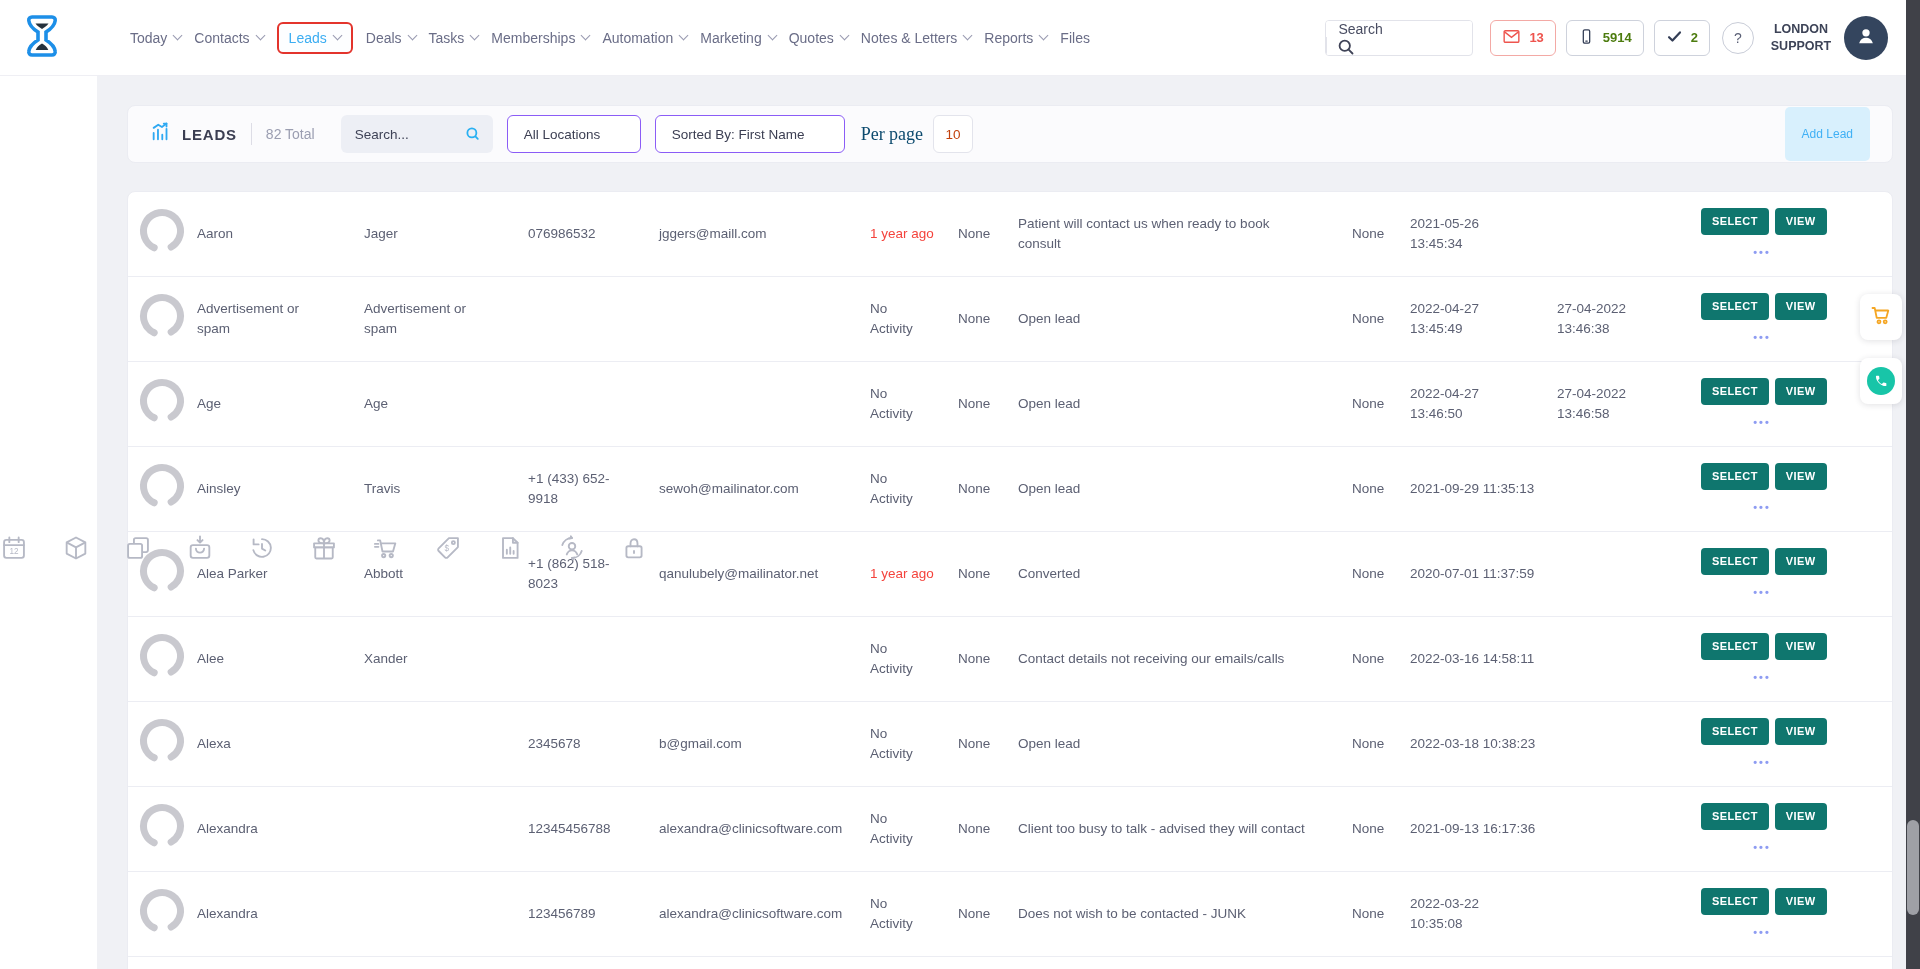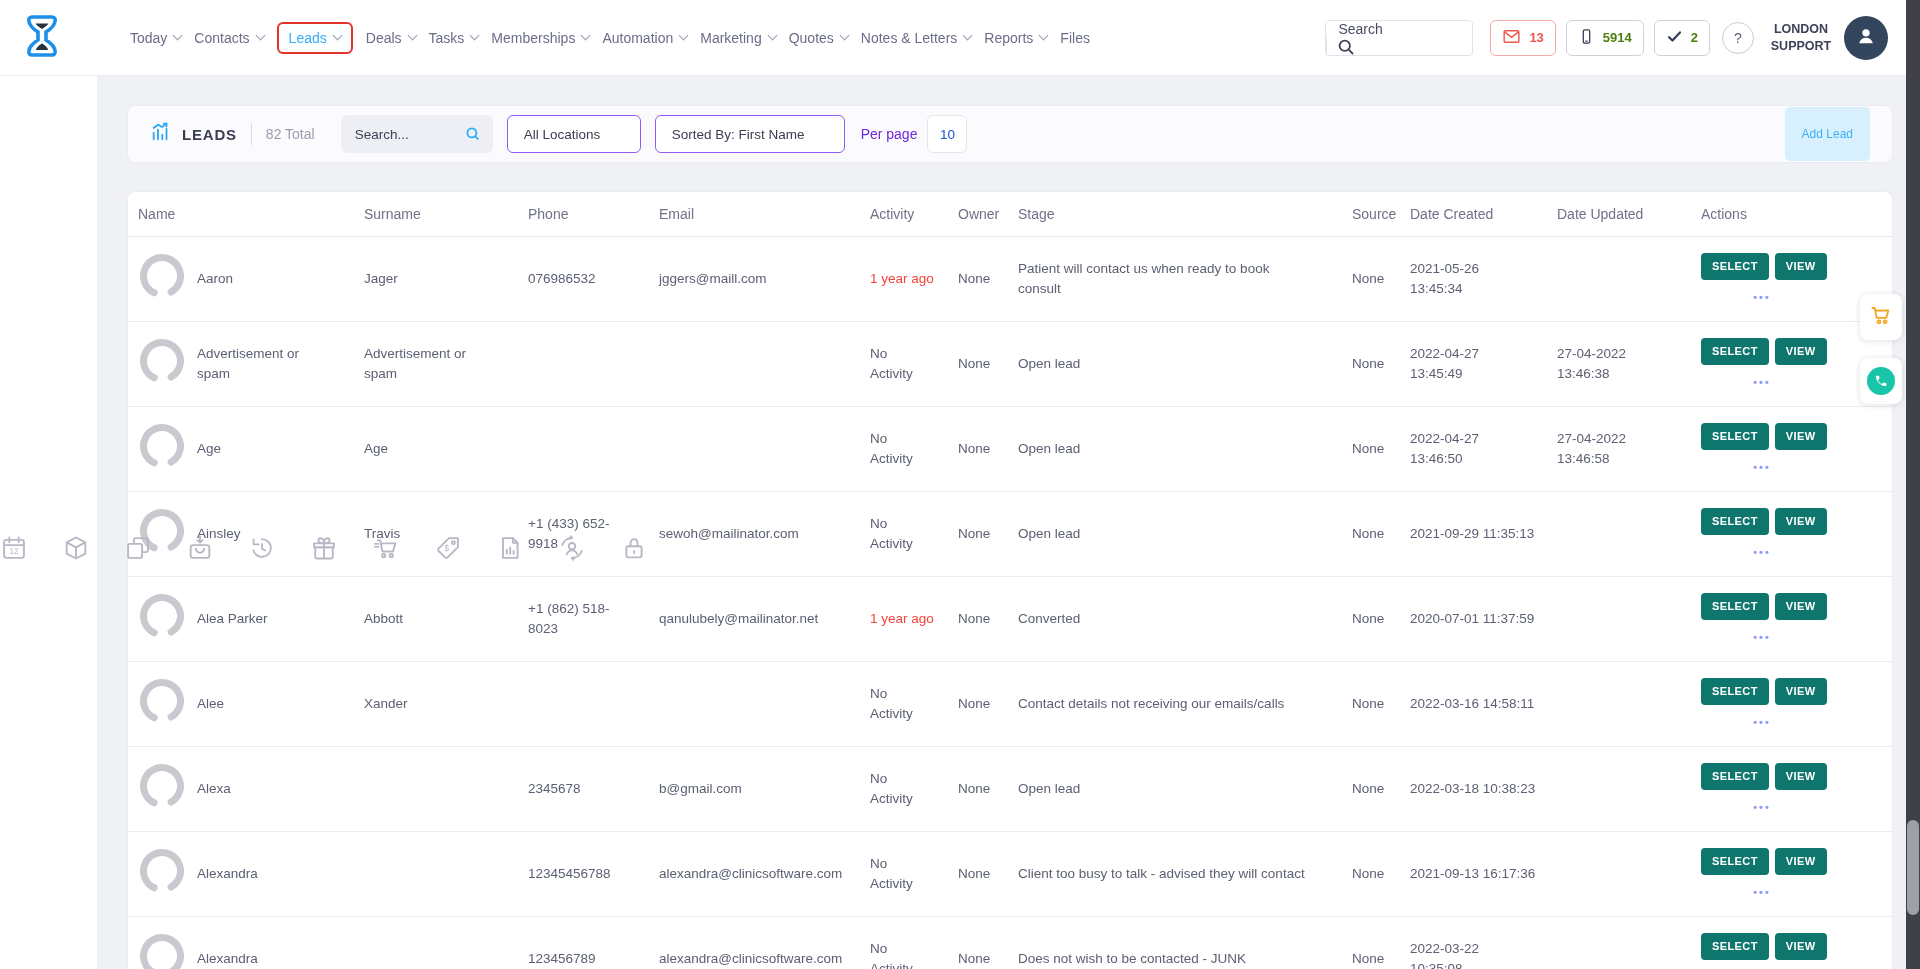--- a/index.html
+++ b/index.html
@@ -46,23 +46,23 @@
   .tb-sep { width:1px; height:22px; background:#dddde6; margin:0 14px; }
   .tb-total { color:#9b9eb1; font-size:14px; }
   .tb-search { position:relative; margin-left:26px; }
   .tb-search input { width:152px; height:38px; background:#edeff5; border:none; border-radius:6px;
     padding:0 38px 0 14px; font-size:13.5px; color:#3b3e52; font-family:inherit; outline:none; }
   .tb-search input::placeholder { color:#3f4357; opacity:1; }
   .tb-search .mag { position:absolute; right:11px; top:10px; }
   .select-box { height:38px; border:1px solid #8b5cf6; background:#fff; border-radius:6px;
     display:flex; align-items:center; padding:0 16px; font-size:13.5px; color:#3b3e52; margin-left:14px; white-space:nowrap; }
   .loc { width:134px; } .sort { width:190px; }
-  .perpage-label { margin-left:16px; font-size:14px; color:#6d28d9; }
+  .perpage-label { margin-left:16px; font-size:18px; color:#0c4a6e;font-family:Liberation Serif, serif; }
   .perpage-box { width:40px; height:38px; border:1px solid #e3e4ec; background:#fff; border-radius:6px;
-    display:flex; align-items:center; justify-content:center; font-size:13.5px; color:#1d4ed8; margin-left:10px; }
+    display:flex; align-items:center; justify-content:center; font-size:13.5px; color:#c2410c; margin-left:10px; }
   .add-lead { margin-left:auto; background:#d8f0fd; color:#3fb0f5; border:none; border-radius:5px;
     height:54px; padding:0 17px; font-size:12px; font-family:inherit; cursor:pointer; }
 
   
   .table-card { background:#fff; border:1px solid #ebecf2; border-radius:8px; margin-top:28px; min-height:790px; }
   .t-head, .t-row { display:grid;
     grid-template-columns:69px 167px 164px 131px 211px 88px 60px 334px 58px 147px 144px 1fr; align-items:center; }
   .t-head { height:45px; border-bottom:1px solid #e5e6ee; color:#6f7288; font-size:14px; }
   .t-head .h-name { grid-column:1 / 3; padding-left:10px; }
   .t-row { min-height:85px; border-bottom:1px solid #ecedf3; font-size:13.5px; color:#5c6073; }
@@ -291,33 +291,20 @@
 
     <span class="select-box loc">All Locations</span>
     <span class="select-box sort">Sorted By: First Name</span>
     <span class="perpage-label">Per page</span>
     <span class="perpage-box">10</span>
 
     <button class="add-lead">Add Lead</button>
   </div>
 
   <div class="table-card">
-    <div class="t-head" id="table-head">
-        <div class="cell h-name">Name</div>
-        <div class="cell">Surname</div>
-        <div class="cell">Phone</div>
-        <div class="cell">Email</div>
-        <div class="cell">Activity</div>
-        <div class="cell">Owner</div>
-        <div class="cell">Stage</div>
-        <div class="cell">Source</div>
-        <div class="cell">Date Created</div>
-        <div class="cell">Date Updated</div>
-        <div class="cell">Actions</div>
-      </div>
     <div id="table-body">
         <div class="t-row">
           <div class="cell c-avatar"><span><svg width="48" height="48" viewBox="0 0 48 48">
                 <circle cx="24" cy="24" r="18.5" fill="none" stroke="#c9c9cf" stroke-width="7" stroke-linecap="round" stroke-dasharray="98 18" transform="rotate(115 24 24)"></circle>
               </svg></span></div>
           <div class="cell c-name">
             <div class="txt">Aaron</div>
           </div>
           <div class="cell c-surname">
             <div class="txt">Jager</div>

